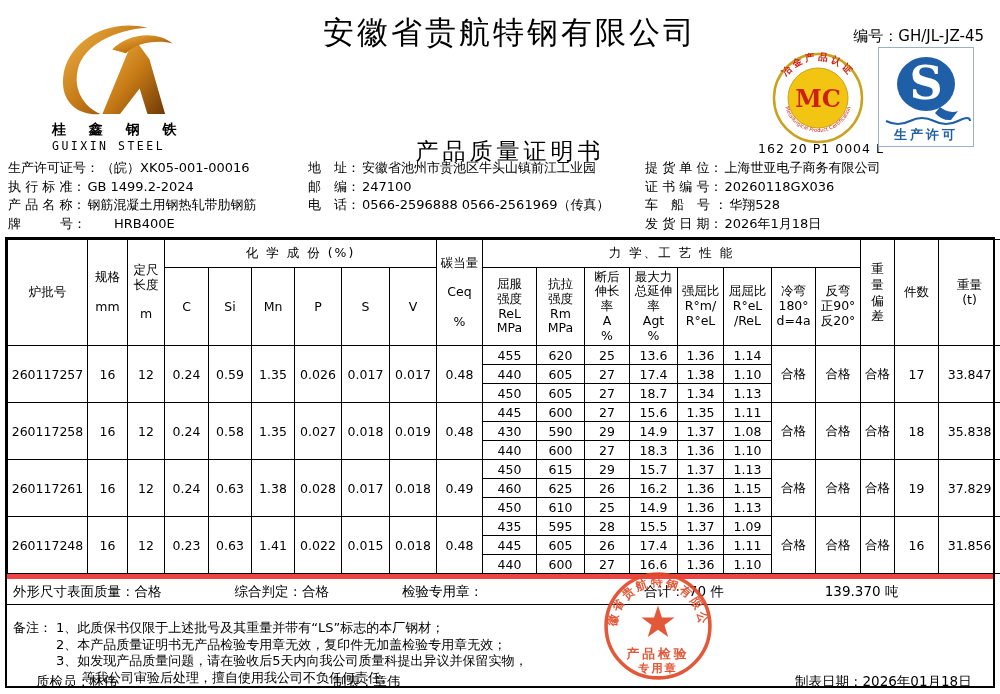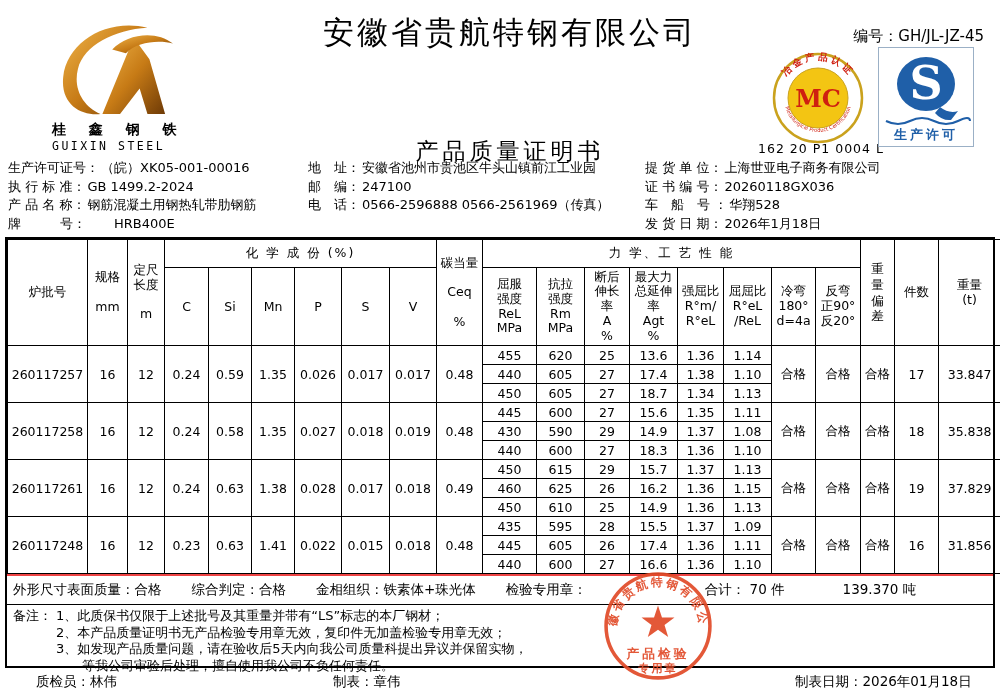--- a/index.html
+++ b/index.html
@@ -35,27 +35,27 @@
   table.qc th, table.qc td { border:1px solid #000; text-align:center; vertical-align:middle;
     font-weight:normal; font-size:12.5px; padding:0 1px; overflow:hidden; }
   table.qc thead tr.h1 { height:28px; }
   table.qc thead tr.h2 { height:78px; }
   table.qc tbody tr { height:19px; }
   .th-pre { white-space:pre-line; line-height:1.18; }
   .group-h { font-size:14px; letter-spacing:2px; }
   .vert { white-space:pre-line; line-height:1.25; font-size:12.5px; }
   table.qc thead th { border-bottom:1px solid #000; }
   
-  .summary { border-top:2px solid #ef4444; height:30px; display:flex; align-items:center;
-    font-size:13.5px; white-space:nowrap; }
+  .summary { border-top:5px solid #ef4444; height:30px; display:flex; align-items:center;
+    font-size:13.5px; white-space:nowrap;gap:43px; }
   .summary span { display:inline-block; }
   .s0{margin-left:6px;} .s1{margin-left:30px;} .s2{margin-left:30px;} .s3{margin-left:30px;}
   .s4{margin-left:118px;} .s5{margin-left:58px;}
   
-  .remarks { border-top:1px solid #000; height:62px; padding:3px 4px 0 6px; display:flex; font-size:13px; }
+  .remarks { border-top:1px solid #000; height:82px; padding:15px 4px 0 6px; display:flex; font-size:13px; }
   .remarks-label { white-space:nowrap; margin-right:4px; line-height:16.5px; }
   .remark-line { line-height:16.5px; white-space:nowrap; }
   .remark-line.indent { margin-left:26px; }
   
   .stamp { position:absolute; left:595px; top:333px; opacity:0.92; pointer-events:none; }
   
   .footer-row { position:absolute; top:673px; left:0; width:900px; height:20px; font-size:13.5px; }
   .footer-item { position:absolute; white-space:nowrap; }
   .f0 { left:36px; } .f1 { left:333px; } .f2 { left:795px; }
 </style>
@@ -380,21 +380,20 @@
             <td>16.6</td>
             <td>1.36</td>
             <td>1.10</td>
           </tr>
         </tbody>
     </table>
 
     <div class="summary">
       <span class="s0">外形尺寸表面质量：合格</span>
       <span class="s1">综合判定：合格</span>
-      <span class="s2">金相组织：铁素体+珠光体</span>
       <span class="s3">检验专用章：</span>
       <span class="s4">合计：  70  件</span>
       <span class="s5">139.370   吨</span>
     </div>
 
     <div class="remarks">
       <div class="remarks-label">备注：</div>
       <div>
         <div class="remark-line">1、此质保书仅限于上述批号及其重量并带有“LS”标志的本厂钢材；</div>
         <div class="remark-line">2、本产品质量证明书无产品检验专用章无效，复印件无加盖检验专用章无效；</div>

